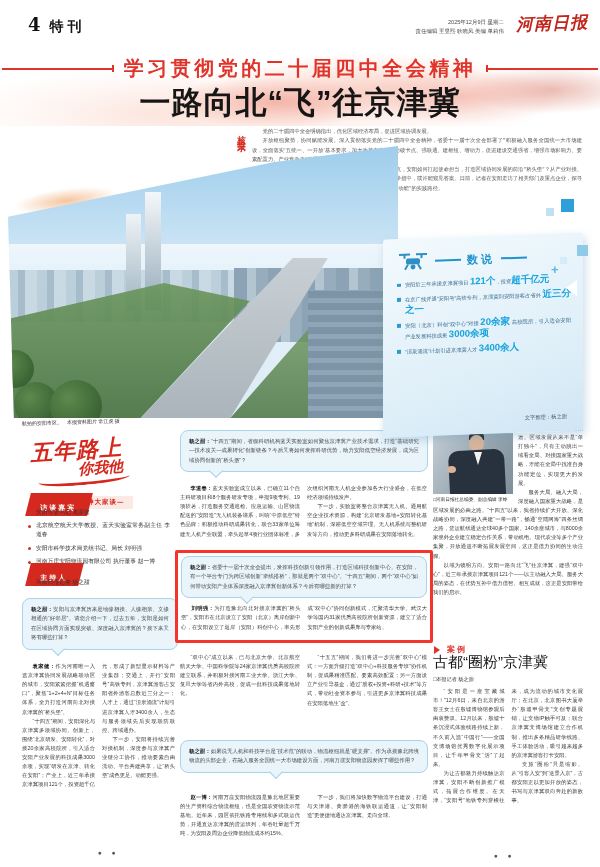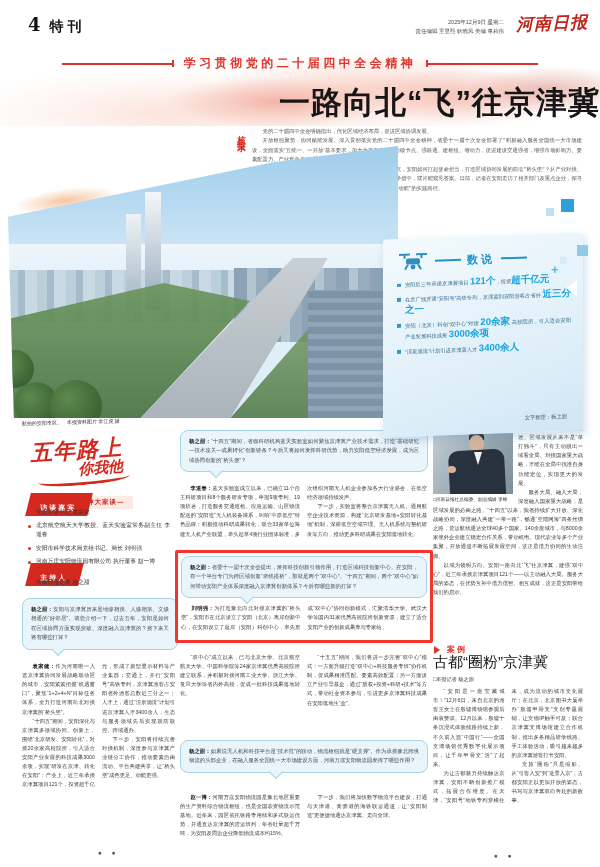--- a/index.html
+++ b/index.html
@@ -22,22 +22,22 @@
       radial-gradient(260px 60px at 25% 85%, rgba(247,186,165,.30), transparent 75%),
       radial-gradient(120px 34px at 92% 58%, rgba(206,90,70,.40), transparent 70%),
       radial-gradient(300px 70px at 50% 95%, rgba(250,210,196,.35), transparent 80%);}
   #band-orange{left:14px;top:182px;width:130px;height:34px;transform:rotate(-7deg);
     background:radial-gradient(70px 16px at 40% 50%, rgba(238,150,80,.55), transparent 75%);}
   
   #banner{left:0;top:55px;width:600px;display:flex;justify-content:center;align-items:center;gap:10px;}
   .bline{width:112px;height:2px;background:#e0342a;position:relative;}
   .bline.l::after{content:"";position:absolute;right:0;top:-2.5px;width:2px;height:7px;background:#e0342a;}
   .bline.r::before{content:"";position:absolute;left:0;top:-2.5px;width:2px;height:7px;background:#e0342a;}
-  #banner .slogan{font-size:12px;font-weight:bold;color:#e0342a;letter-spacing:3.5px;}
-  #headline{left:0;top:82px;width:600px;text-align:right;font-size:31px;font-weight:900;
+  #banner .slogan{font-size:20px;font-weight:bold;color:#e0342a;letter-spacing:3.5px;}
+  #headline{left:0;top:82px;width:600px;text-align:center;font-size:31px;font-weight:900;
             color:#161616;letter-spacing:1px;}
   
   #core-label{left:236px;top:128px;writing-mode:vertical-rl;font-size:8.5px;font-weight:bold;
               color:#d5281e;letter-spacing:3px;font-family:"DejaVu Serif",serif;}
   #core-text{left:252px;top:127px;width:330px;font-family:"DejaVu Serif",serif;
              font-size:5.3px;line-height:1.78;color:#555;text-align:justify;}
   #core-text p{margin:0;text-indent:2em;}
   #core-text .shift{margin-left:64px;}
   
   #photo{left:8px;top:146px;width:390px;height:272px;z-index:1;overflow:hidden;

